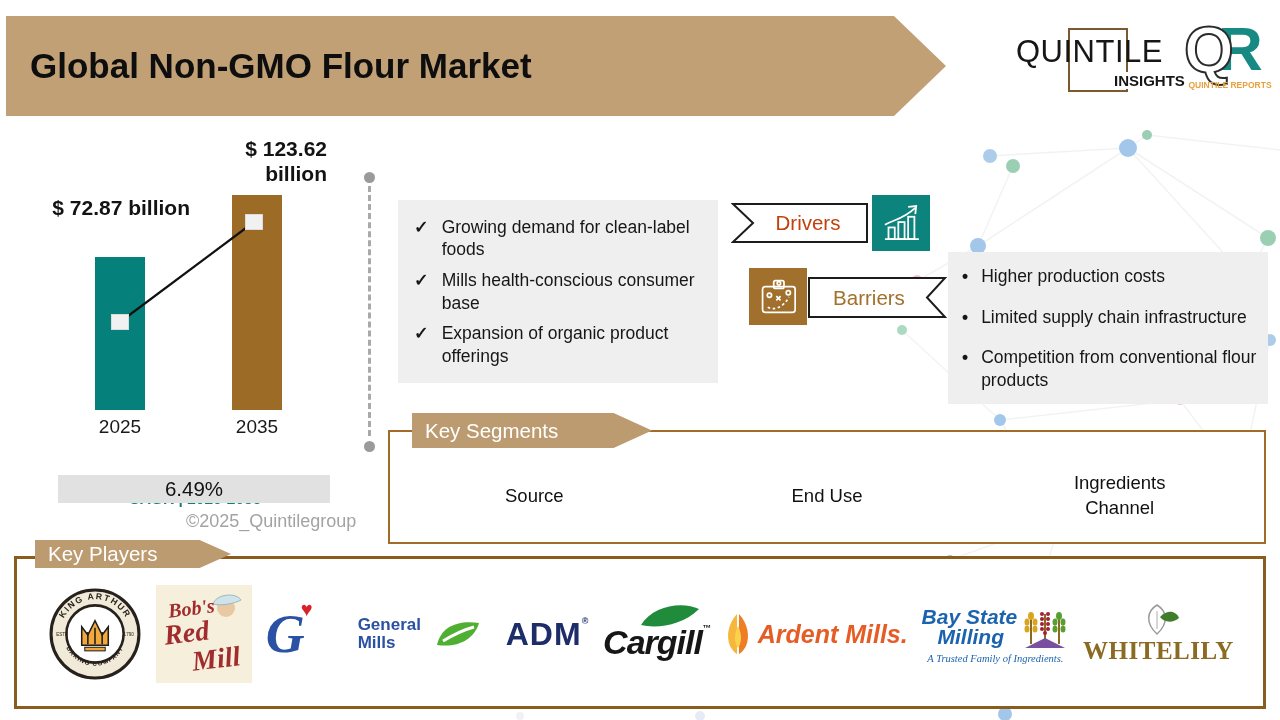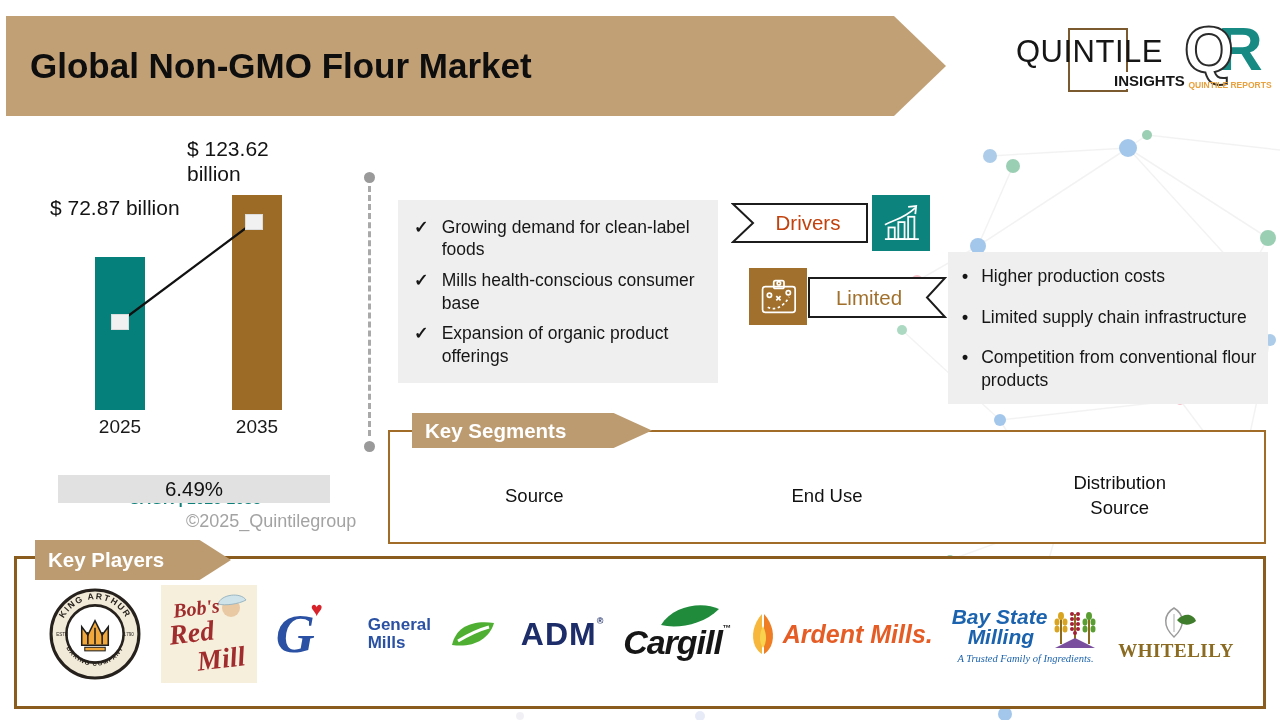--- a/index.html
+++ b/index.html
@@ -15,21 +15,21 @@
   
   .qi{left:1016px;top:30px;width:170px;height:66px;z-index:1;}
   .qi-frame{position:absolute;left:52px;top:-2px;width:56px;height:60px;border:2.5px solid #7a5a2e;}
   .qi-word{position:absolute;left:0;top:4px;font-size:31px;letter-spacing:.5px;color:#161616;}
   .qi-sub{position:absolute;left:96px;top:42px;font-size:15px;font-weight:bold;color:#161616;background:#fff;padding:0 2px;}
   .qr{left:1184px;top:12px;width:92px;height:86px;z-index:1;}
   
   .bar{z-index:1;}
   .bar1{left:95px;top:257px;width:50px;height:153px;background:#05807a;}
   .bar2{left:232px;top:195px;width:50px;height:215px;background:#9c6b26;}
-  .vlab{z-index:1;text-align:left;font-size:21px;line-height:1.18;color:#131313;}
+  .vlab{z-index:1;text-align:right;font-size:21px;line-height:1.18;color:#131313;font-weight:bold;}
   .v1{left:50px;top:196px;width:140px;}
   .v2{left:187px;top:137px;width:140px;}
   .ylab{z-index:1;text-align:center;font-size:19px;color:#1a1a1a;}
   .y1{left:95px;top:416px;width:50px;}
   .y2{left:232px;top:416px;width:50px;}
   .trend{left:0;top:0;width:400px;height:460px;z-index:2;pointer-events:none;}
   .mk{z-index:3;width:16px;height:14px;background:#f1f1f1;outline:1px solid #dcdcdc;}
   .mk1{left:112px;top:315px;} .mk2{left:246px;top:215px;}
   .cagr-label{left:80px;top:450px;width:230px;text-align:center;font-size:15.5px;font-weight:bold;color:#0b7f78;z-index:1;margin-top:40px;}
   .cagr-value{left:58px;top:475px;width:272px;height:28px;background:#e1e1e1;text-align:center;font-size:20.5px;line-height:28px;color:#111;z-index:1;}
@@ -51,28 +51,28 @@
   .rib-d{left:731px;top:202px;width:138px;height:42px;}
   .rib-d span{color:#c2410c;padding-left:16px;}
   .rib-b{left:807px;top:276px;width:140px;height:43px;}
   .rib-b span{color:#a1702c;padding-right:16px;}
   .icon-box{z-index:2;display:flex;align-items:center;justify-content:center;}
   .dicon{left:872px;top:195px;width:58px;height:56px;background:#0c837c;}
   .bicon{left:749px;top:268px;width:58px;height:57px;background:#a1702c;}
   
   .seg-box{left:388px;top:430px;width:878px;height:114px;background:#fff;border:2.5px solid #a06c28;box-sizing:border-box;z-index:1;}
   .tan-banner{background:#bd9b70;z-index:3;clip-path:polygon(0 0,84% 0,100% 50%,84% 100%,0 100%);
-              color:#fff;font-weight:bold;font-size:20.5px;display:flex;align-items:center;padding-left:13px;box-sizing:border-box;}
+              color:#fff;font-weight:normal;font-size:20.5px;display:flex;align-items:center;padding-left:13px;box-sizing:border-box;}
   .seg-banner{left:412px;top:413px;width:240px;height:35px;}
   .seg-cols{left:388px;top:458px;width:878px;height:76px;display:flex;z-index:2;}
   .seg-col{flex:1;display:flex;align-items:center;justify-content:center;font-size:18.5px;color:#111;text-align:center;}
   .seg-col.c2{padding-top:12px;box-sizing:border-box;}
   .seg-col.c4 span{display:block;width:120px;line-height:1.35;}
   
-  .pl-banner{left:35px;top:540px;width:196px;height:40px;}
+  .pl-banner{left:35px;top:540px;width:196px;height:28px;}
   .pl-box{left:14px;top:556px;width:1252px;height:153px;background:#fff;border:3px solid #8a5c1e;box-sizing:border-box;z-index:1;}
   .logos{left:30px;top:574px;width:1222px;height:120px;display:flex;align-items:center;justify-content:space-between;z-index:2;padding:0 18px;box-sizing:border-box;}
   .logo{display:flex;align-items:center;justify-content:center;}
   
   .brm{position:relative;width:96px;height:98px;background:#f6efdc;overflow:hidden;}
   .brm i{position:absolute;font-style:italic;font-weight:bold;font-family:"Liberation Serif",serif;color:#a12c2e;transform:rotate(-7deg);}
   .brm-1{left:12px;top:12px;font-size:20px;}
   .brm-2{left:8px;top:32px;font-size:28px;}
   .brm-3{left:36px;top:58px;font-size:28px;}
   
@@ -92,21 +92,21 @@
   .am{gap:6px;}
   .am-txt{font-weight:bold;font-size:25px;color:#e55c25;font-style:italic;}
   
   .bsm{flex-direction:column;}
   .bsm-row{display:flex;align-items:center;gap:4px;}
   .bsm-txt{color:#1b63ae;font-weight:bold;font-size:21px;line-height:.95;text-align:left;font-style:italic;}
   .bsm-txt .l2{padding-left:16px;}
   .bsm-tag{font-family:"Liberation Serif",serif;font-style:italic;font-size:10.5px;color:#1b63ae;margin-top:3px;}
   
   .wl{flex-direction:column;}
-  .wl-txt{font-family:"Liberation Serif",serif;font-weight:bold;font-size:19px;color:#8a6b21;letter-spacing:.5px;}
+  .wl-txt{font-family:"Liberation Serif",serif;font-weight:bold;font-size:25px;color:#8a6b21;letter-spacing:.5px;}
 </style>
 </head>
 <body>
 
 <div class="stage">
 
   <svg class="plexus" width="1280" height="720" viewBox="0 0 1280 720">
     <g stroke="#e7e7e7" stroke-width="1.5">
       <line x1="990" y1="156" x2="1128" y2="148"></line>
         <line x1="1128" y1="148" x2="1268" y2="238"></line>
@@ -224,21 +224,21 @@
       <path d="M16,40 C24,44 34,40 41,28" stroke-dasharray="3,3"></path>
       <circle cx="18" cy="26" r="2.5"></circle>
       <circle cx="40" cy="23" r="2.5"></circle>
       <path d="M26,27 l5,5 M31,27 l-5,5"></path>
     </svg>
   </div>
   <div class="abs ribbon rib-b">
     <svg width="140" height="43" viewBox="0 0 140 43">
       <path d="M2,2 L138,2 L120,21.5 L138,41 L2,41 Z" fill="#ffffff" stroke="#1c1c1c" stroke-width="2"></path>
     </svg>
-    <span>Limited</span>
+    <span>Barriers</span>
   </div>
 
   <div class="abs panel bar-panel">
     <div class="li">
       <span class="glyph">•</span>
       <span>Higher production costs</span>
     </div>
     <div class="li">
       <span class="glyph">•</span>
       <span>Limited supply chain infrastructure</span>
@@ -250,21 +250,21 @@
   </div>
 
   <div class="abs seg-box"></div>
   <div class="abs tan-banner seg-banner">
     <span>Key Segments</span>
   </div>
   <div class="abs seg-cols">
     <div class="seg-col c1">Source</div>
     <div class="seg-col c3">End Use</div>
     <div class="seg-col c4">
-      <span>Distribution Source</span>
+      <span>Ingredients Channel</span>
     </div>
   </div>
 
   <div class="abs pl-box"></div>
   <div class="abs tan-banner pl-banner">
     <span>Key Players</span>
   </div>
 
   <div class="abs logos">
 

